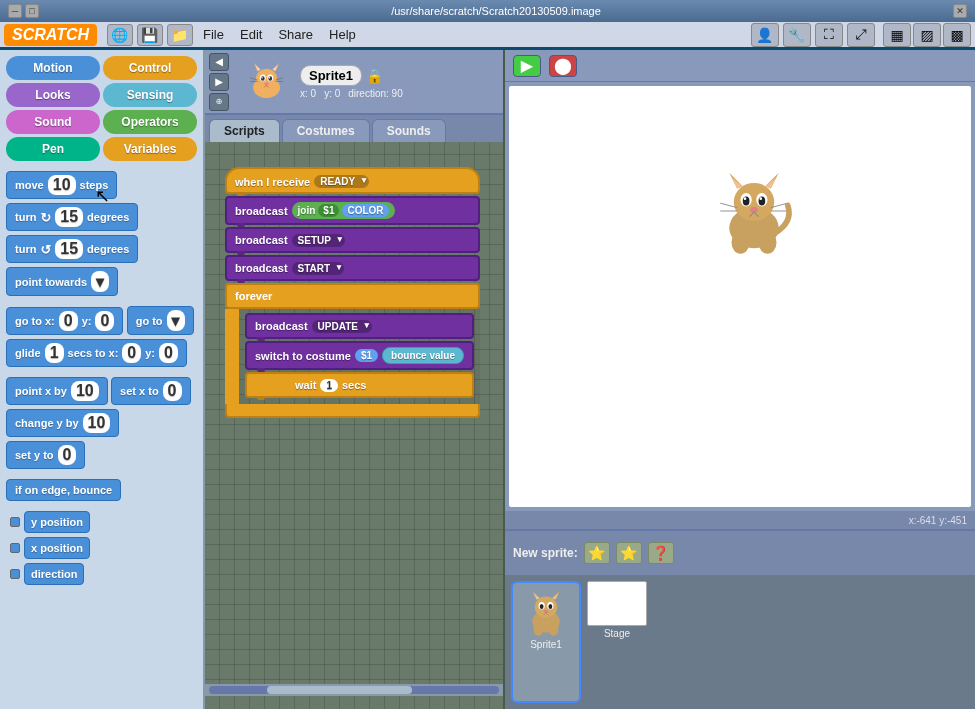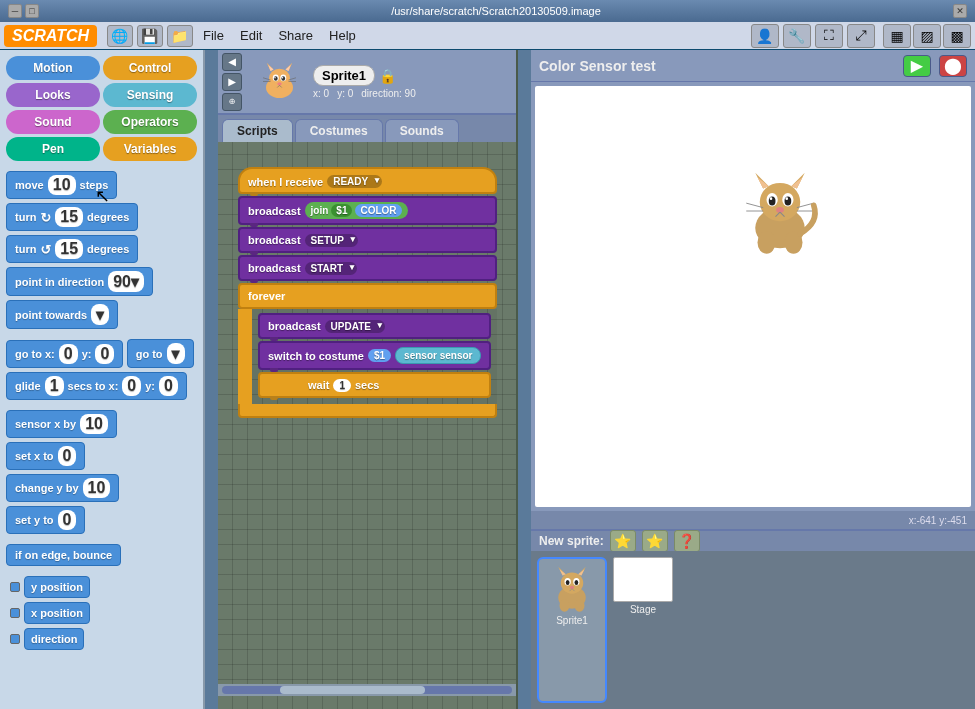--- a/index.html
+++ b/index.html
@@ -26,21 +26,21 @@
       font-size: 9px; color: #333;
     }
 
     
     #menubar {
       height: 28px;
       background: #d0d8e8;
       display: flex;
       align-items: center;
       padding: 0 4px;
-      border-bottom: 1px solid #0c4a6e;
+      border-bottom: 3px solid #0c4a6e;
     }
     #scratch-logo {
       background: #ff8c00;
       color: white;
       font-weight: bold;
       font-size: 16px;
       padding: 2px 8px;
       border-radius: 4px;
       margin-right: 8px;
       font-style: italic;
@@ -74,21 +74,20 @@
       border-radius: 3px;
       display: flex; align-items: center; justify-content: center;
       font-size: 14px;
       cursor: pointer;
     }
 
     
     #main {
       display: flex;
       height: calc(709px - 22px - 28px);
-      gap: 13px;
     }
 
     
     #blocks-panel {
       width: 205px;
       background: #c8d8e8;
       border-right: 2px solid #8899aa;
       display: flex;
       flex-direction: column;
       overflow: hidden;
@@ -439,21 +438,21 @@
 
     
     #sprites-panel {
       height: 180px;
       background: #8899bb;
       border-top: 2px solid #6678aa;
       display: flex;
       flex-direction: column;
     }
     #sprites-header {
-      height: 20px;
+      height: 44px;
       background: #7788aa;
       display: flex;
       align-items: center;
       padding: 0 8px;
       gap: 6px;
       font-size: 12px;
       color: #eee;
       font-weight: bold;
     }
     .sprite-add-btn {
@@ -576,24 +575,20 @@
         <span>degrees</span>
       </div>
       
       <div class="block block-motion">
         <span>turn</span>
         <span style="font-size:13px;">↺</span>
         <span class="block-value">15</span>
         <span>degrees</span>
       </div>
       
-      <div class="block block-motion">
-        <span>point in direction</span>
-        <span class="block-value">90▾</span>
-      </div>
       
       <div class="block block-motion">
         <span>point towards</span>
         <span class="block-value">  ▾</span>
       </div>
       <div style="height:6px;"></div>
       
       <div class="block block-motion">
         <span>go to x:</span>
         <span class="block-value">0</span>
@@ -610,21 +605,21 @@
         <span>glide</span>
         <span class="block-value">1</span>
         <span>secs to x:</span>
         <span class="block-value">0</span>
         <span>y:</span>
         <span class="block-value">0</span>
       </div>
       <div style="height:6px;"></div>
       
       <div class="block block-motion">
-        <span>sensor x by</span>
+        <span>point x by</span>
         <span class="block-value">10</span>
       </div>
       
       <div class="block block-motion">
         <span>set x to</span>
         <span class="block-value">0</span>
       </div>
       
       <div class="block block-motion">
         <span>change y by</span>
@@ -751,21 +746,21 @@
           <div style="border-left:14px solid #e6a020;background:rgba(0,0,0,0.05);padding:4px 6px;min-height:90px;">
 
             <div class="sb sb-purple" style="margin-bottom:2px;">
               <span>broadcast</span>
               <span class="sb-dd">UPDATE</span>
             </div>
 
             <div class="sb sb-purple" style="margin-bottom:2px;">
               <span>switch to costume</span>
               <span style="background:#60a0f0;border-radius:8px;padding:1px 6px;font-size:10px;color:white;">$1</span>
-              <span class="sb-sensor">sensor sensor</span>
+              <span class="sb-sensor">bounce value</span>
             </div>
 
             <div class="sb sb-orange" style="margin-bottom:2px;padding-left:48px;">
               <span>wait</span>
               <span class="sb-val">1</span>
               <span>secs</span>
             </div>
           </div>
 
           <div style="height:14px;background:#e6a020;border:2px solid #c08010;border-top:none;border-radius:0 0 4px 4px;"></div>
@@ -777,21 +772,20 @@
       <div class="scrollbar-track">
         <div class="scrollbar-thumb"></div>
       </div>
     </div>
   </div>
 
   <div id="right-panel">
 
     <div id="stage-area">
       <div id="stage-header">
-        <span id="stage-title">Color Sensor test</span>
         <div class="stage-btn stage-btn-green">▶</div>
         <div class="stage-btn stage-btn-red">⬤</div>
       </div>
 
       <div id="stage-canvas">
 
         <svg style="position:absolute;left:200px;top:80px;width:90px;height:90px;" viewBox="0 0 80 80">
 
           <ellipse cx="40" cy="55" rx="22" ry="18" fill="#c8a060"></ellipse>
 

